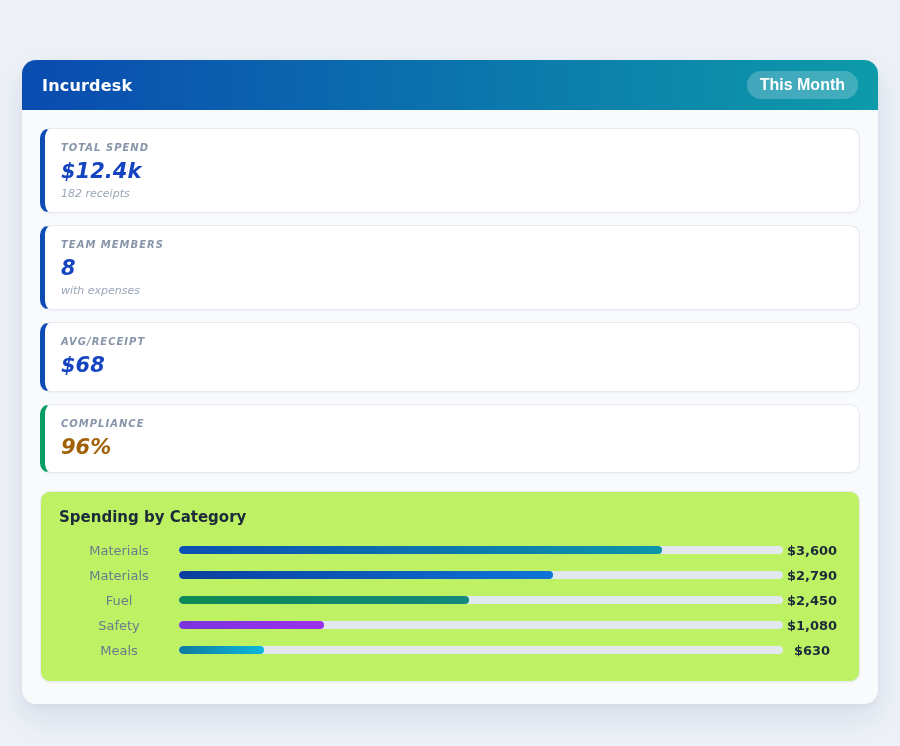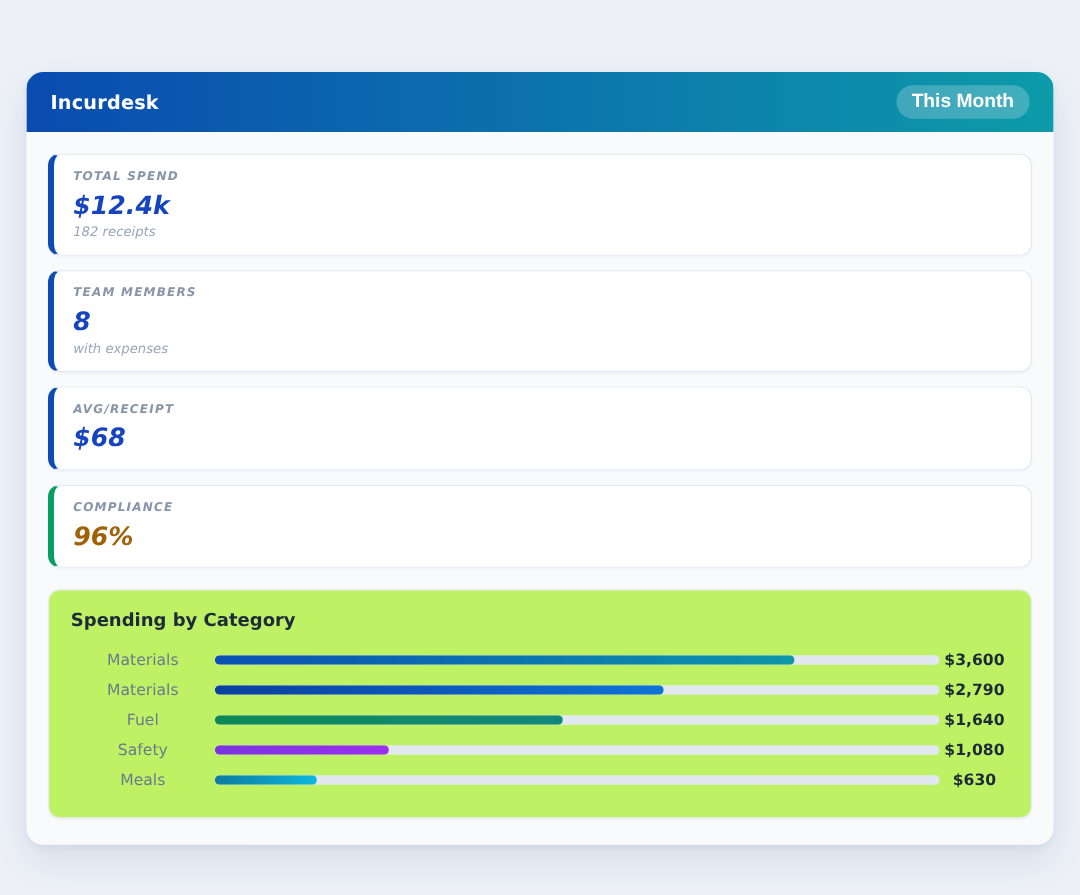--- a/index.html
+++ b/index.html
@@ -163,21 +163,21 @@
             <div class="bar-fill" style="width: 62%; background: linear-gradient(90deg, rgb(11, 63, 158), rgb(14, 116, 214));"></div>
           </div>
         <div class="cat-value">$2,790</div>
       </div>
 
       <div class="cat-row">
         <div class="cat-label">Fuel</div>
         <div class="bar-track">
             <div class="bar-fill" style="width: 48%; background: linear-gradient(90deg, rgb(12, 138, 82), rgb(18, 137, 124));"></div>
           </div>
-        <div class="cat-value">$1,640</div>
+        <div class="cat-value">$2,450</div>
       </div>
 
       <div class="cat-row">
         <div class="cat-label">Safety</div>
         <div class="bar-track">
             <div class="bar-fill" style="width: 24%; background: linear-gradient(90deg, rgb(122, 53, 220), rgb(155, 48, 238));"></div>
           </div>
         <div class="cat-value">$1,080</div>
       </div>
 

